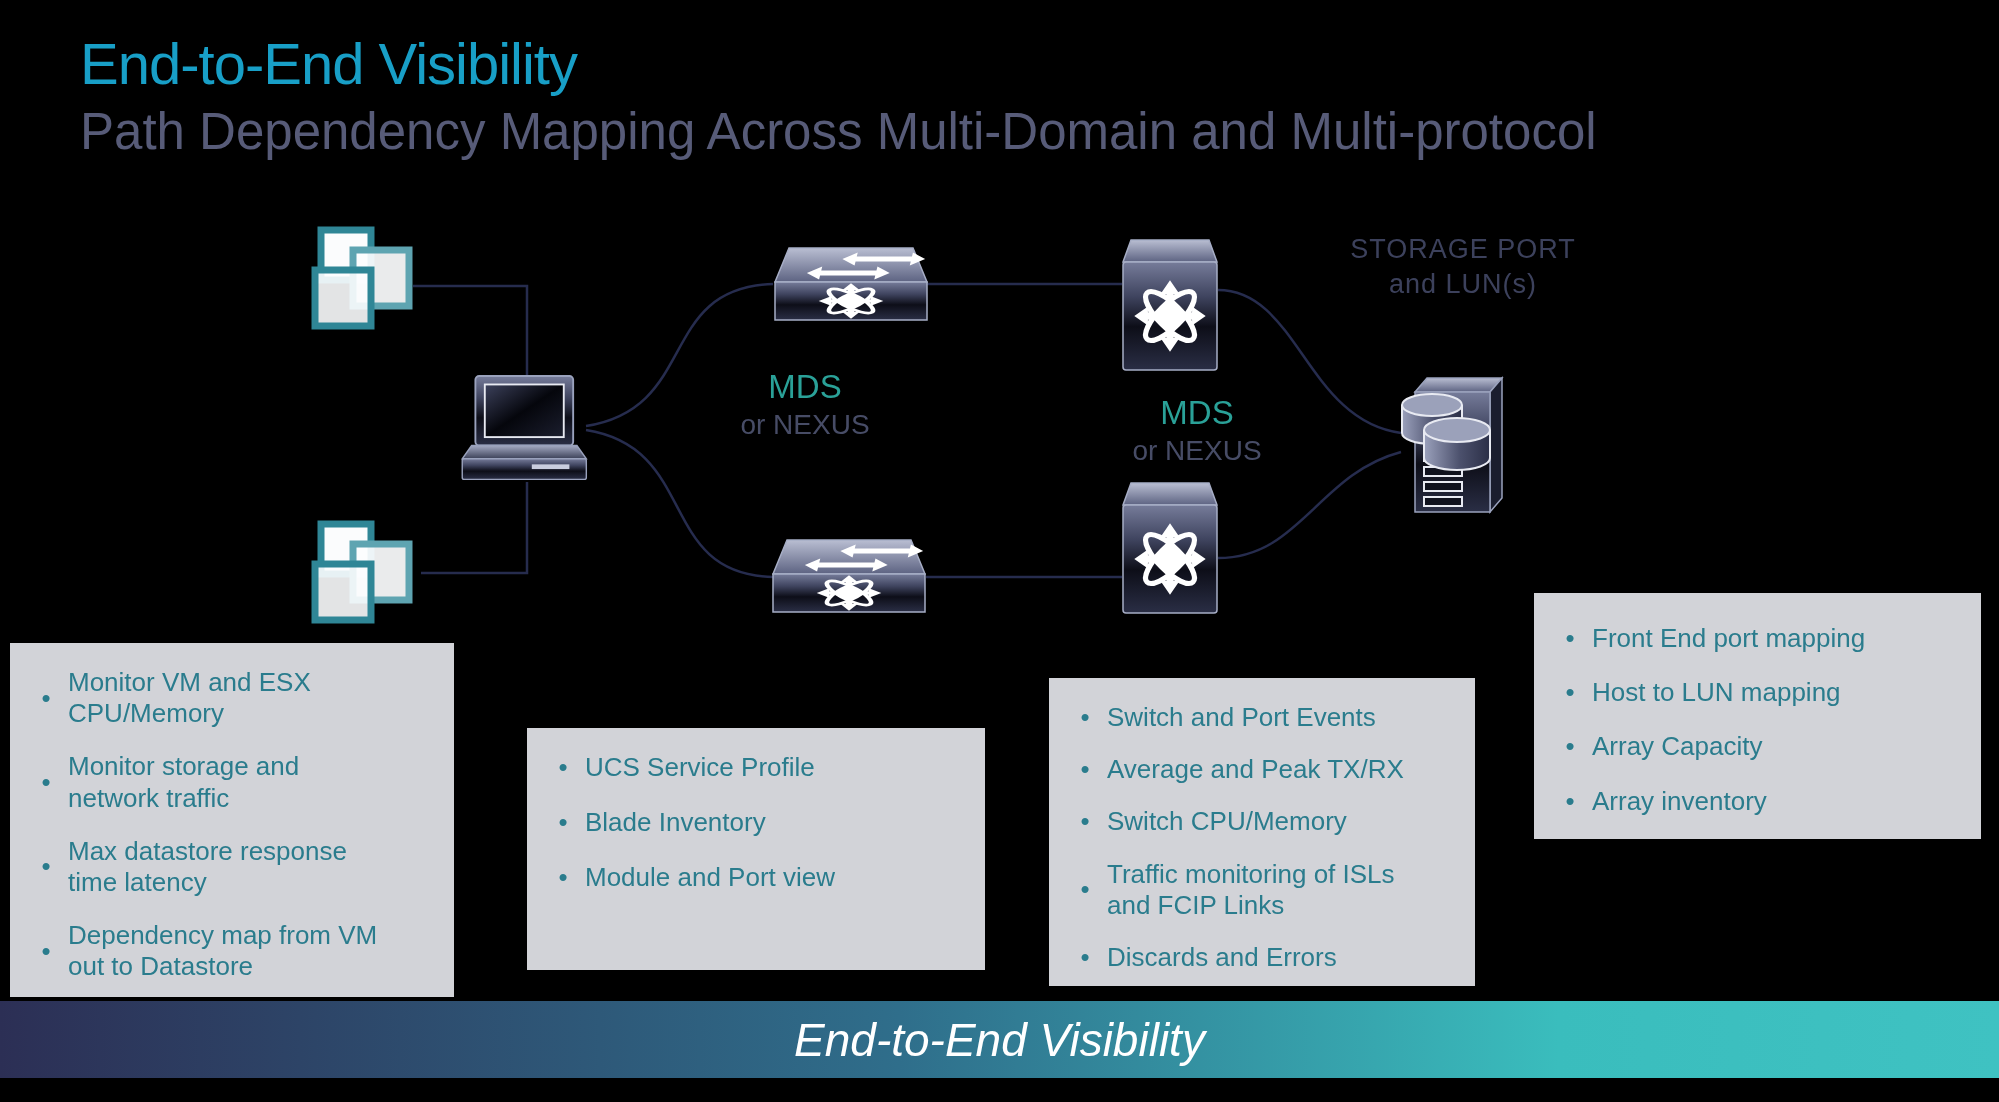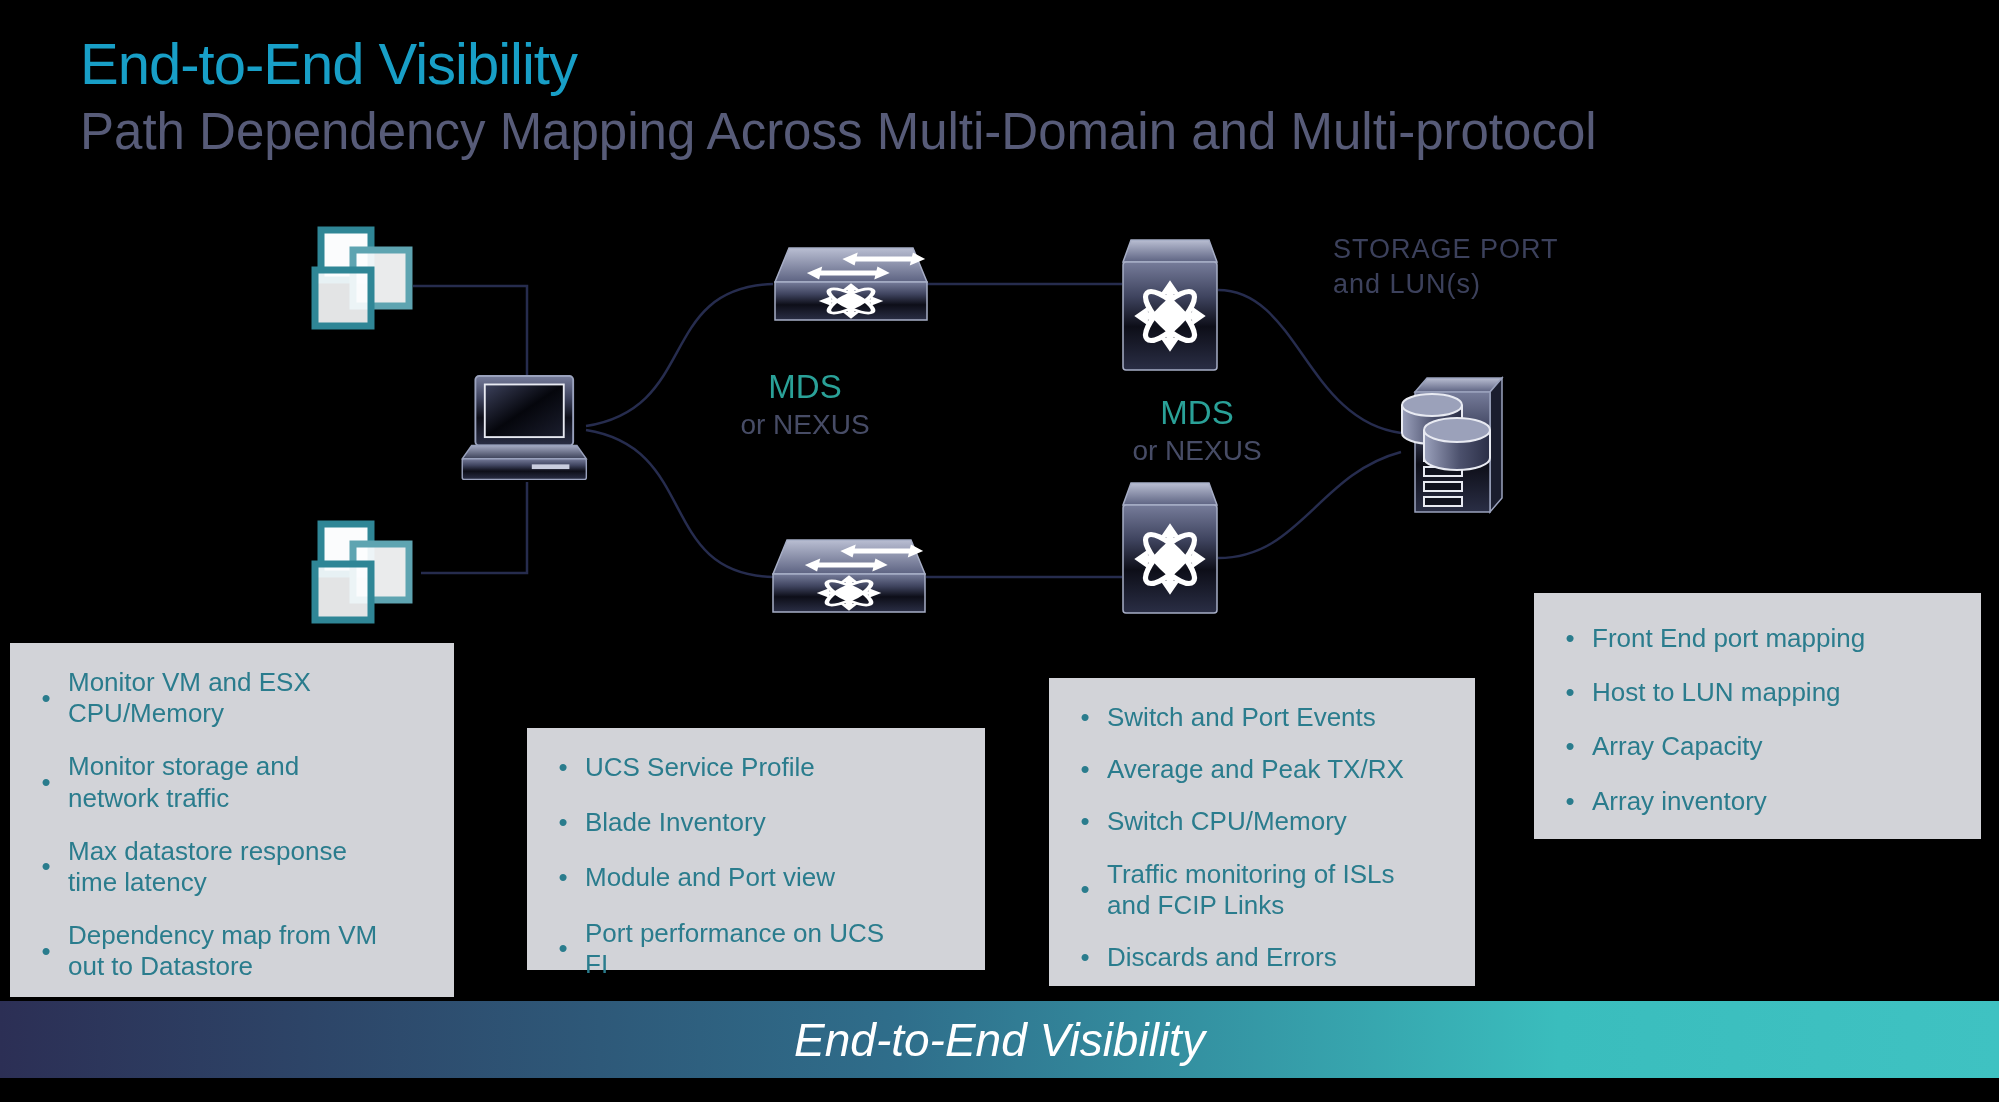--- a/index.html
+++ b/index.html
@@ -21,21 +21,21 @@
   }
   
   .diagram{position:absolute;left:0;top:0;width:1999px;height:1102px;}
   
   .dlabel{position:absolute;text-align:center;line-height:1.25;}
   .dlabel .primary{display:block;font-size:33px;color:var(--mds-teal,#2aa198);}
   .dlabel .secondary{display:block;font-size:28px;color:var(--nexus-gray,#474c66);}
   .fabric-a{left:705px;top:366px;width:200px;}
   .fabric-b{left:1097px;top:392px;width:200px;}
   .storage-caption{
-    position:absolute;left:1333px;top:232px;width:260px;text-align:left;
+    position:absolute;left:1333px;top:232px;width:260px;text-align:center;
     font-size:27px;letter-spacing:1px;line-height:1.3;
     color:var(--storage-label,#3c415c);
   }
   
   .callout{
     position:absolute;background:var(--callout-bg,#d2d3d8);
     box-sizing:border-box;padding:24px 10px 10px 14px;
   }
   .callout ul{list-style:none;margin:0;padding:0;}
   .callout li{
@@ -221,23 +221,20 @@
     <ul>
       <li>
           <span class="li-text">UCS Service Profile</span>
         </li>
       <li>
           <span class="li-text">Blade Inventory</span>
         </li>
       <li>
           <span class="li-text">Module and Port view</span>
         </li>
-      <li>
-          <span class="li-text">Port performance on UCS FI</span>
-        </li>
     </ul>
   </div>
 
   <div class="callout callout-fabric">
     <ul>
       <li>
           <span class="li-text">Switch and Port Events</span>
         </li>
       <li>
           <span class="li-text">Average and Peak TX/RX</span>

